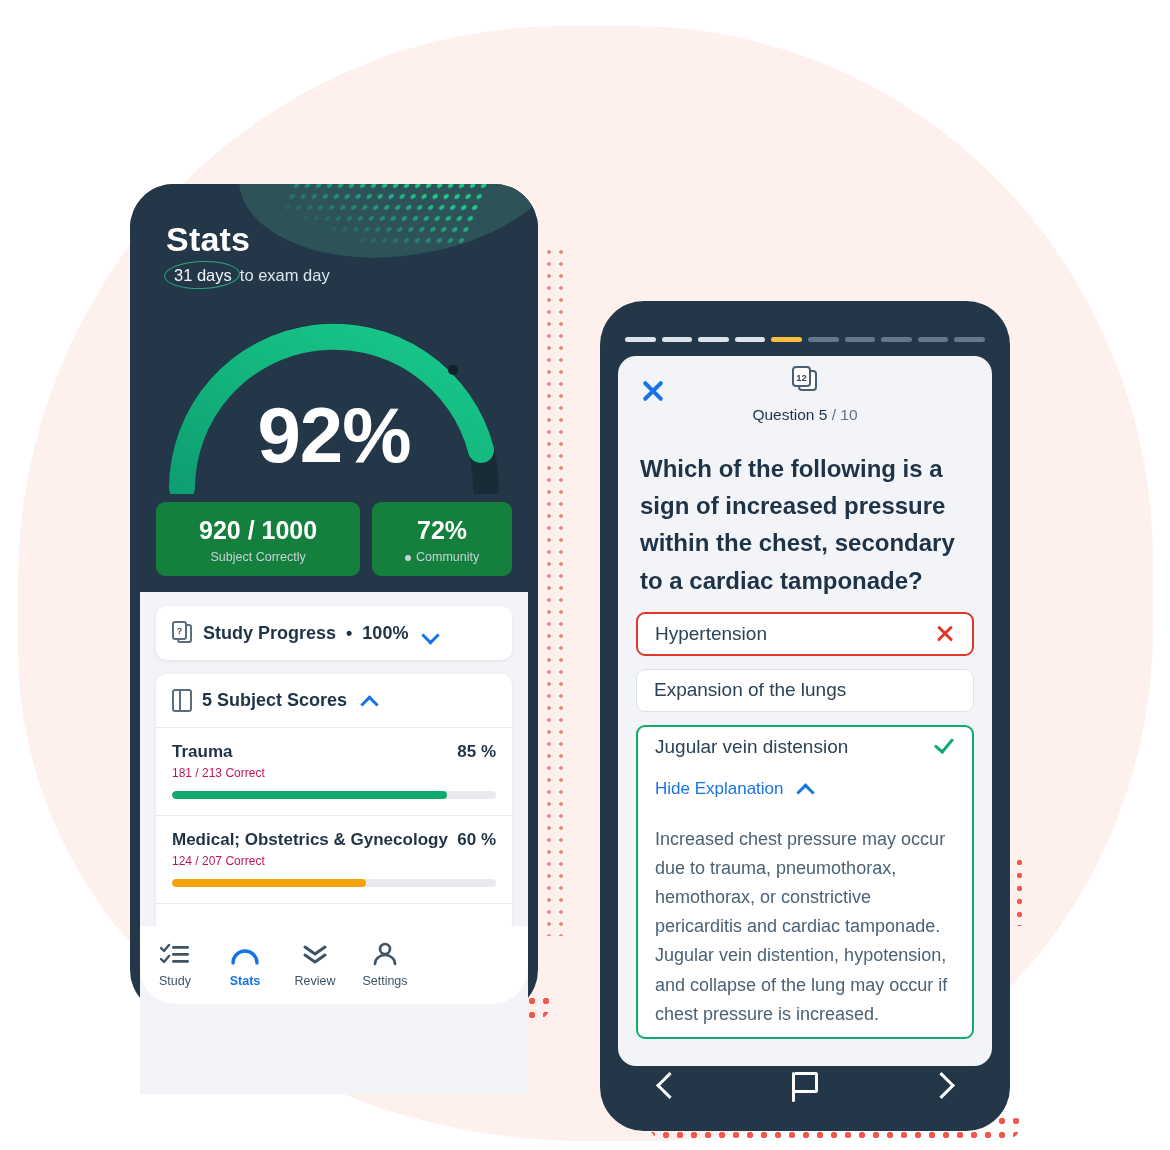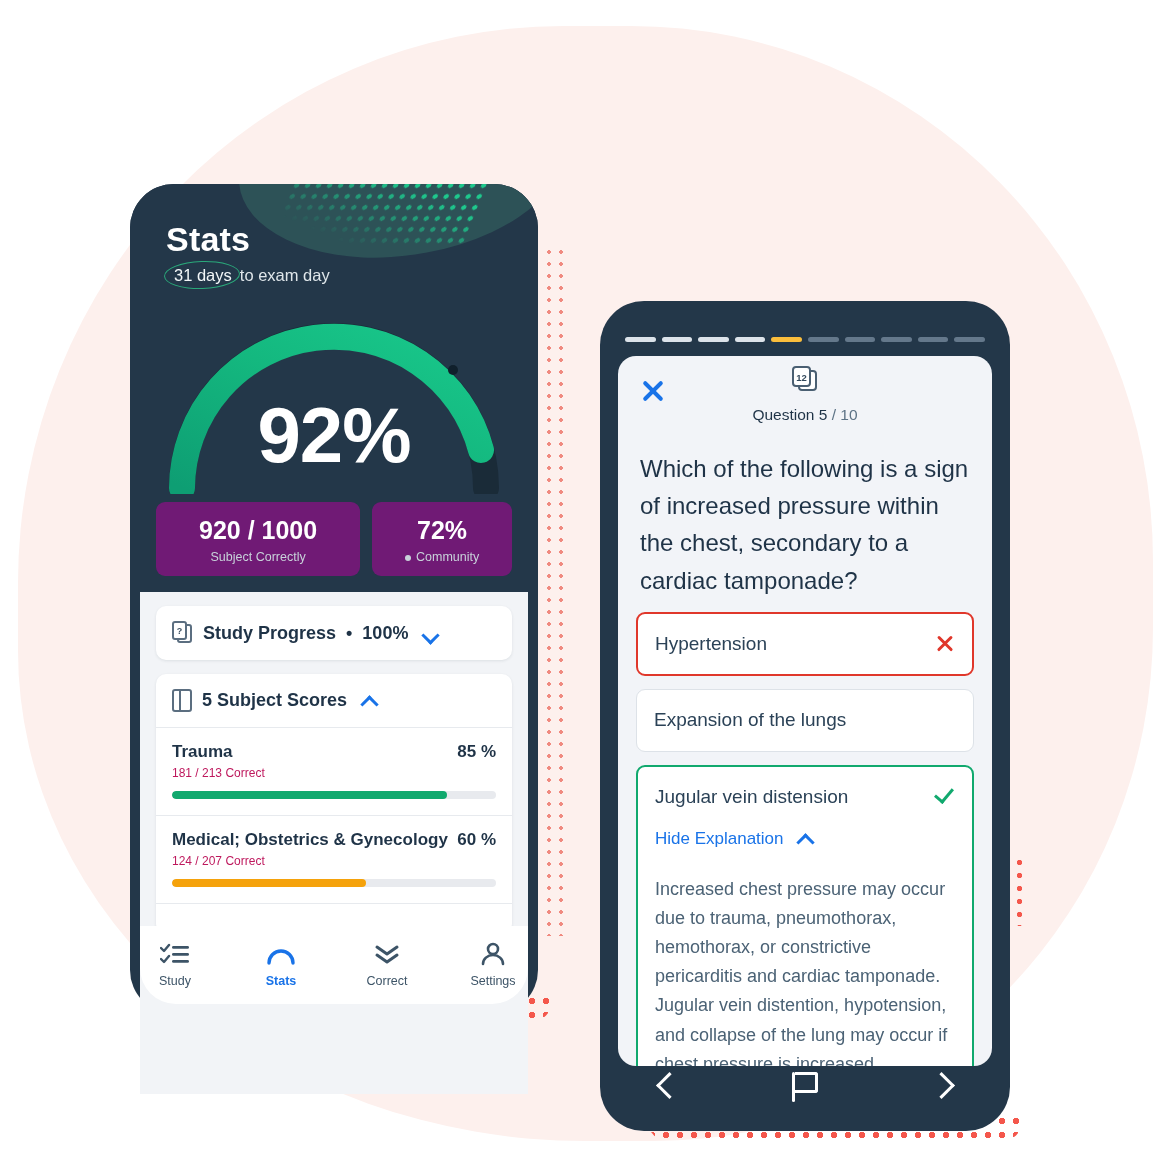--- a/index.html
+++ b/index.html
@@ -128,21 +128,21 @@
     background: #10202c; border-radius: 50%;
     left: 288px; top: 53px;
   }
 
   
   .stat-row {
     position: absolute; left: 26px; top: 318px;
     width: 356px; display: flex; gap: 12px;
   }
   .stat-card {
-    background: #701a75; border-radius: 9px;
+    background: #15803d; border-radius: 9px;
     padding: 14px 8px 12px; text-align: center;
   }
   .stat-card.wide { flex: 1.52; }
   .stat-card.narrow { flex: 1; }
   .stat-val { color: #ffffff; font-size: 25px; font-weight: bold; }
   .stat-lab { color: #c8d2da; font-size: 12.5px; margin-top: 5px; }
   .dot-mark {
     display: inline-block; width: 6px; height: 6px;
     background: #c8d2da; border-radius: 50%;
     vertical-align: middle; margin-right: 5px;
@@ -214,21 +214,21 @@
     overflow: hidden;
   }
   .bar-fill { height: 100%; border-radius: 4px; }
 
   
   .p1-nav {
     position: absolute; left: 10px; bottom: 10px;
     width: 388px; height: 78px;
     background: #ffffff;
     border-radius: 0 0 36px 36px;
-    display: flex; align-items: center; justify-content: space-between;
+    display: flex; align-items: center; justify-content: flex-start;
     z-index: 3;
   }
   .nav-item { text-align: center; width: 70px; }
   .nav-lab { font-size: 12.5px; color: #3d5467; margin-top: 6px; }
   .nav-item.active .nav-lab { color: #1973e8; font-weight: bold; }
   .nav-ico { height: 26px; position: relative; }
 
   
   .p2-progress {
     position: absolute; left: 25px; top: 36px;
@@ -267,26 +267,26 @@
     border: 2px solid #4a5f72; border-radius: 4px; background: #fff;
   }
   .q-cards i.back  { left: 6px; top: 4px; width: 19px; height: 21px; }
   .q-cards i.front {
     left: 0; top: 0; width: 19px; height: 21px;
     font-style: normal; font-size: 9.5px; color: #32485b;
     text-align: center; line-height: 19px; font-weight: bold;
   }
   .q-text {
     margin: 6px 22px 0; color: #1f3347;
-    font-size: 24px; font-weight: normal; line-height: 1.55;
+    font-size: 24px; font-weight: bold; line-height: 1.55;
   }
   .opt {
     margin: 13px 18px 0; background: #ffffff;
     border: 1.5px solid #dde2e8; border-radius: 9px;
-    padding: 18px 17px;
+    padding: 8px 17px;
     display: flex; align-items: flex-start; justify-content: space-between;
     gap: 10px;
   }
   .opt-text { color: #2b4257; font-size: 19px; line-height: 1.3; }
   .opt.wrong { border-color: #e0372b; border-width: 2px; }
   .opt.right { border-color: #11a96e; border-width: 2px; flex-direction: column; }
   .mark-x {
     position: relative; width: 20px; height: 20px; flex: 0 0 auto; margin-top: 2px;
   }
   .mark-x::before, .mark-x::after {
@@ -467,21 +467,21 @@
         <div class="nav-lab">Stats</div>
       </div>
 
       <div class="nav-item">
         <div class="nav-ico">
           <svg width="30" height="24" viewBox="0 0 30 24">
             <path d="M5 5 l10 7 l10 -7" stroke="#3d5467" stroke-width="3" fill="none" stroke-linecap="round" stroke-linejoin="round"></path>
             <path d="M5 13 l10 7 l10 -7" stroke="#3d5467" stroke-width="3" fill="none" stroke-linecap="round" stroke-linejoin="round"></path>
           </svg>
         </div>
-        <div class="nav-lab">Correct</div>
+        <div class="nav-lab">Review</div>
       </div>
 
       <div class="nav-item">
         <div class="nav-ico">
           <svg width="30" height="24" viewBox="0 0 30 24">
             <circle cx="15" cy="7" r="5" stroke="#3d5467" stroke-width="2.6" fill="none"></circle>
             <path d="M5 22 A 10 9 0 0 1 25 22" stroke="#3d5467" stroke-width="2.6" fill="none" stroke-linecap="round"></path>
           </svg>
         </div>
         <div class="nav-lab">Settings</div>

